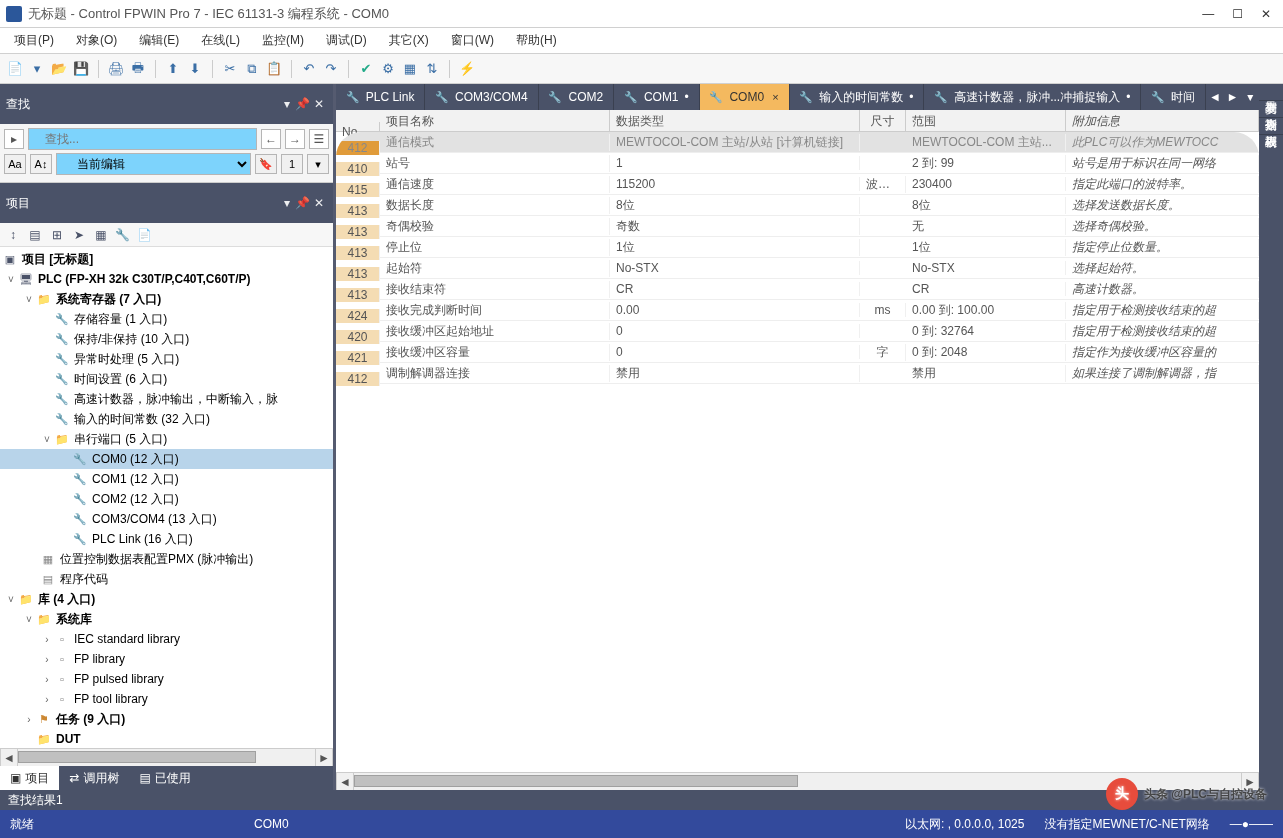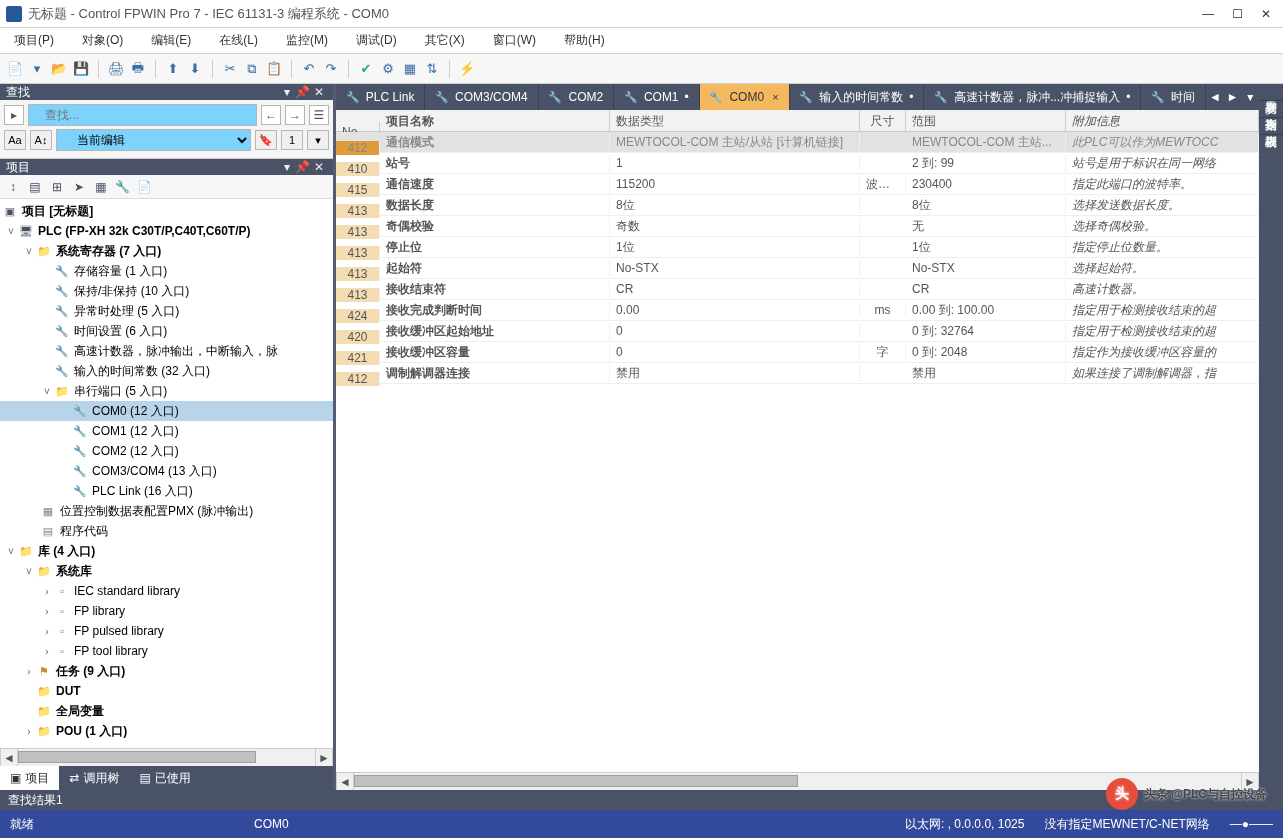--- a/index.html
+++ b/index.html
@@ -1,28 +1,28 @@
 <!DOCTYPE html>
 <html><head>
 <meta charset="utf-8">
 <style>
 * { margin: 0; padding: 0; box-sizing: border-box; font-family: "Microsoft YaHei", "Segoe UI", sans-serif; font-size: 12px; }
 body { background: #fff; width: 1283px; height: 838px; overflow: hidden; display: flex; flex-direction: column; }
 .titlebar { background: #fff; height: 28px; display: flex; align-items: center; padding: 0 6px; border-bottom: 1px solid #d0d0d0; }
 .titlebar .wicon { width: 16px; height: 16px; background: #2b579a; margin-right: 6px; border-radius: 2px; }
 .titlebar .title { color: #555; font-size: 13px; flex: 1; }
 .titlebar .winbtns { display: flex; gap: 18px; font-size: 14px; color: #333; padding-right: 6px; }
-.menubar { height: 26px; display: flex; align-items: center; padding: 0 6px; gap: 12px; border-bottom: 1px solid #d0d0d0; }
+.menubar { height: 26px; display: flex; align-items: center; padding: 0 6px; gap: 6px; border-bottom: 1px solid #d0d0d0; }
 .menubar span { padding: 3px 8px; color: #333; cursor: default; }
 .toolbar { height: 30px; display: flex; align-items: center; padding: 0 6px; gap: 4px; border-bottom: 1px solid #d0d0d0; background:#f7f7f7; }
 .tbtn { width: 18px; height: 18px; display: inline-flex; align-items: center; justify-content: center; color: #3a6ea5; font-size: 13px; }
 .tsep { width: 1px; height: 18px; background: #ccc; margin: 0 4px; }
 .middle { flex: 1; display: flex; min-height: 0; }
 .leftcol { width: 336px; display: flex; flex-direction: column; border-right: 3px solid #555b70; }
-.panelhdr { background: #4a5268; color: #fff; height: 16px; display: flex; align-items: center; padding: 0 6px; font-size: 12px; }
+.panelhdr { background: #4a5268; color: #fff; height: 40px; display: flex; align-items: center; padding: 0 6px; font-size: 12px; }
 .panelhdr .sp { flex: 1; }
 .panelhdr .hbtn { width: 16px; text-align: center; cursor: default; opacity: .9; }
 .findbody { background: #f5f5f5; padding: 4px; border-bottom: 1px solid #ccc; }
 .findrow { display: flex; align-items: center; gap: 4px; margin-bottom: 3px; }
 .findrow input, .findrow select { flex: 1; height: 22px; border: 1px solid #b5b5b5; padding: 0 16px; background: #7dd3fc; }
 .navbtn { width: 20px; height: 20px; border: 1px solid #b5b5b5; background: #fff; display: flex; align-items: center; justify-content: center; color: #555; }
 .smallbtn { width: 22px; height: 20px; border: 1px solid #b5b5b5; background: #f0f0f0; display: flex; align-items: center; justify-content: center; font-size: 11px; }
 .projbody { flex: 1; overflow: auto; background: #fff; padding: 2px 0; }
 .projtoolbar { height: 24px; display: flex; align-items: center; gap: 4px; padding: 0 4px; border-bottom: 1px solid #ddd; background:#f7f7f7; }
 .projtoolbar .pbtn { width: 18px; height: 18px; display:flex; align-items:center; justify-content:center; font-size:12px; color:#4a5268; }
@@ -41,29 +41,29 @@
 .doctabs { height: 26px; background: #4a5268; display: flex; align-items: stretch; overflow: hidden; }
 .doctab { display: flex; align-items: center; padding: 0 10px; color: #fff; gap: 6px; white-space: nowrap; border-right: 1px solid #3a4050; }
 .doctab .tic2 { font-size: 11px; }
 .doctab.active { background: #f4b95f; color: #333; }
 .doctab.active .close { color: #333; }
 .doctab .close { font-size: 11px; margin-left: 2px; }
 .doctabs .navarrow { width: 18px; display:flex; align-items:center; justify-content:center; color:#fff; }
 .grid { flex: 1; display: flex; flex-direction: column; min-height:0; background:#fff; }
 .gridhdr { display: flex; background: #f2f2f2; border-bottom: 1px solid #ccc; height: 22px; }
 .gridhdr .gh { border-right: 1px solid #ccc; padding: 3px 6px; color: #555; }
-.gridbody { flex:1; overflow:auto; }
+.gridbody { flex:1; overflow:auto;border-radius:25px; }
 .gridrow { display: flex; height: 21px; border-bottom: 1px solid #eee; align-items: center; }
 .gridrow .gc { padding: 0 6px; border-right: 1px solid #f0f0f0; color: #555; white-space: nowrap; overflow: hidden; text-overflow: ellipsis; }
 .gridrow .num { background: #f4dcb3; text-align: center; font-weight: 500; }
 .gridrow.sel { background: #e2e2e2; }
 .gridrow.sel .num { background: #e09b3a; color:#fff; }
 .gridrow.sel .gc { color: #888; }
 .gc-no { width: 44px; margin-top: 12px; }
-.gc-name { width: 230px; font-weight: bold; }
+.gc-name { width: 230px; }
 .gc-type { width: 250px; }
 .gc-dim { width: 46px; text-align: center; }
 .gc-range { width: 160px; }
 .gc-info { flex: 1; font-style: italic; }
 .hscroll { height: 18px; background: #f0f0f0; border-top:1px solid #ccc; display:flex; }
 .hscroll .track { flex:1; position:relative; }
 .hscroll .thumb { position:absolute; left:0; top:2px; height:12px; width:50%; background:#c0c0c0; border:1px solid #a0a0a0; }
 .hscroll .arr { width:18px; display:flex; align-items:center; justify-content:center; color:#555; border-left:1px solid #ccc; border-right:1px solid #ccc; }
 .sidevert { width: 24px; background: #4a5268; display:flex; flex-direction:column; }
 .sidevert .vtab { writing-mode: vertical-rl; color:#fff; padding:8px 4px; font-size:12px; border-bottom:1px solid #3a4050; text-align:center; }

